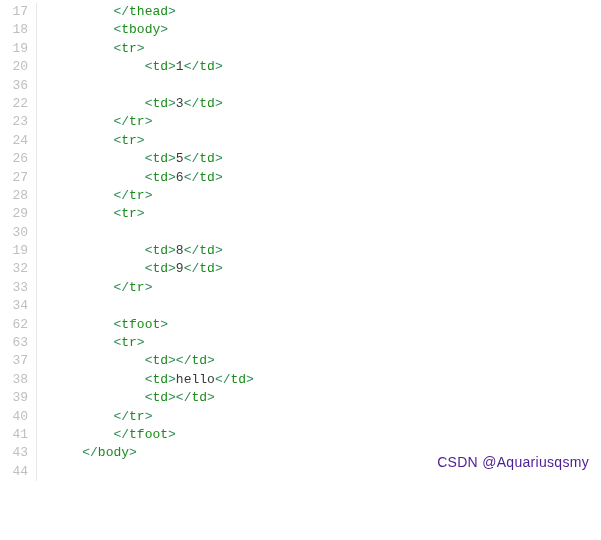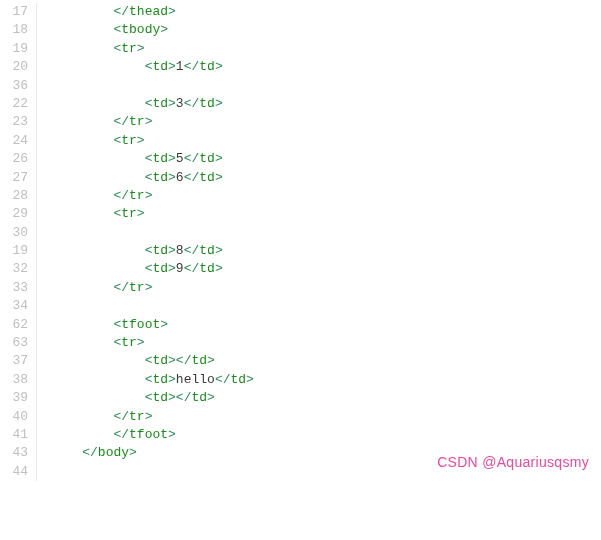--- a/index.html
+++ b/index.html
@@ -41,21 +41,21 @@
     padding-left: 14px;
     white-space: pre;
   }
   .p  { color: #2e8b57; }
   .nm { color: #1a8c1a; }
   .txt{ color: #3a3a3a; }
   .watermark {
     position: absolute;
     right: 12px;
     bottom: 14px;
-    color: #ec4899;
+    color: #4c1d95;
     font-family: Arial, sans-serif;
     font-size: 14px;
     letter-spacing: 0.3px;
     pointer-events: none;
   }
 </style>
 </head>
 <body>
 
 <div class="code-container" id="code-root">

